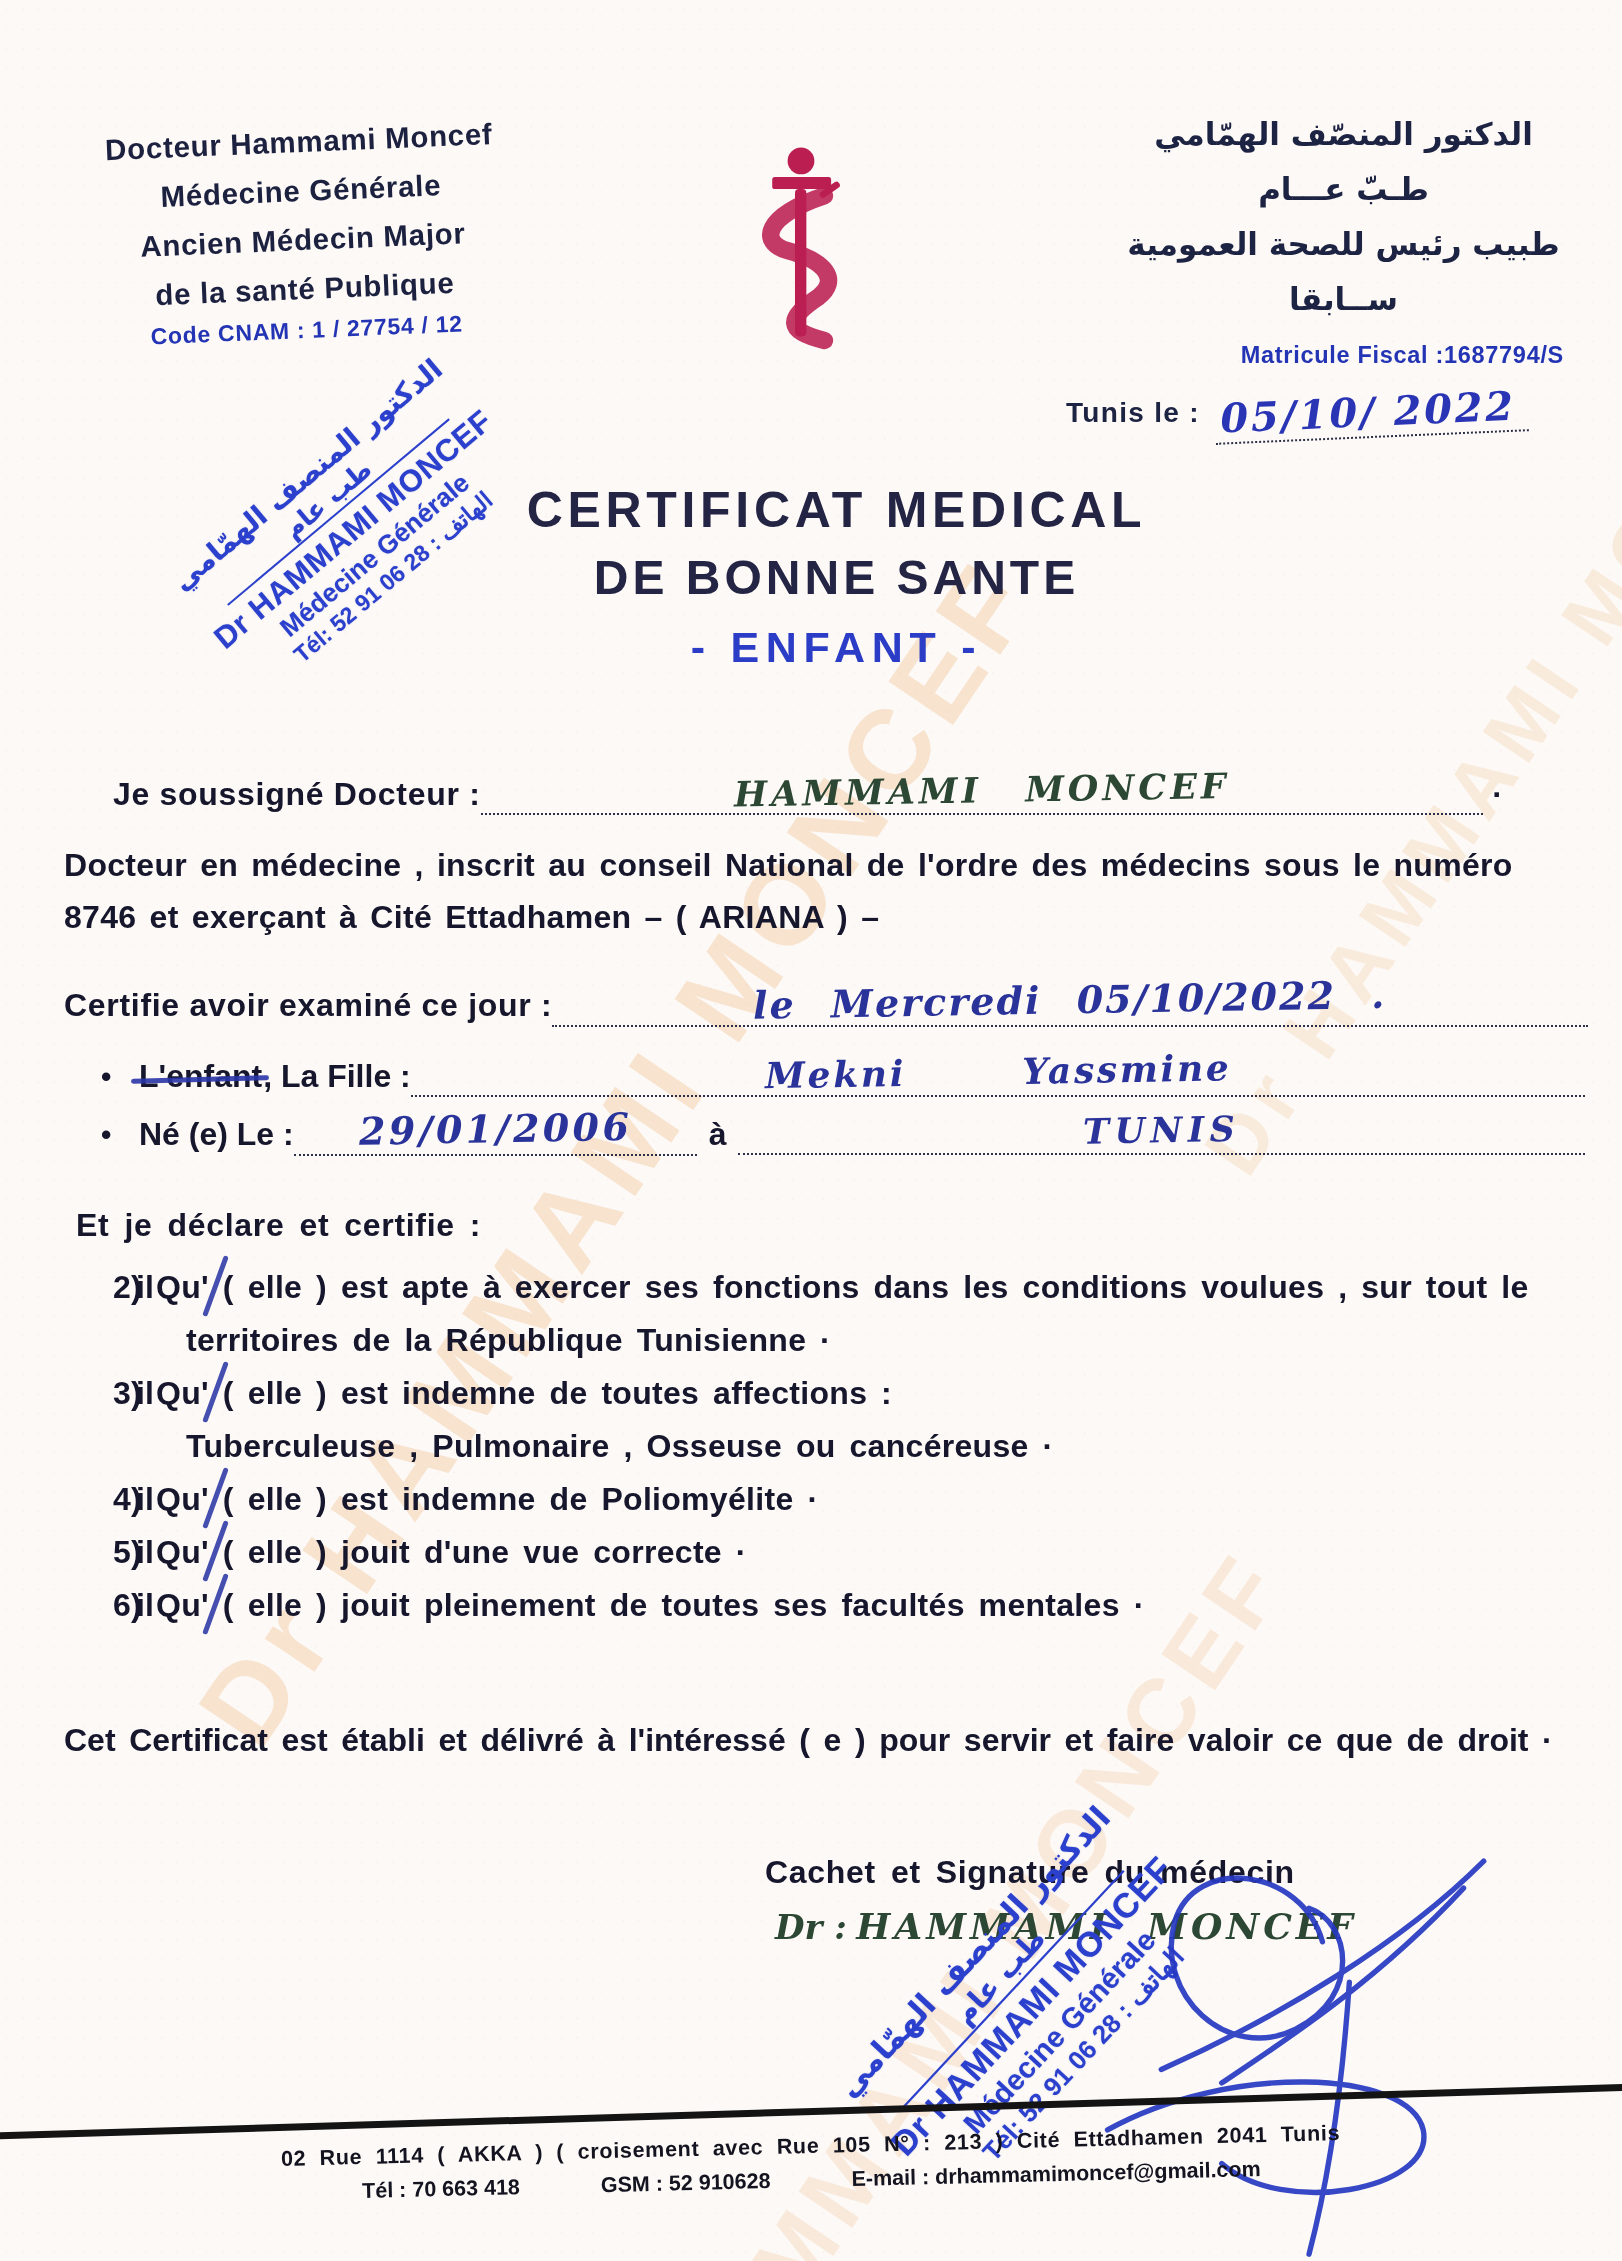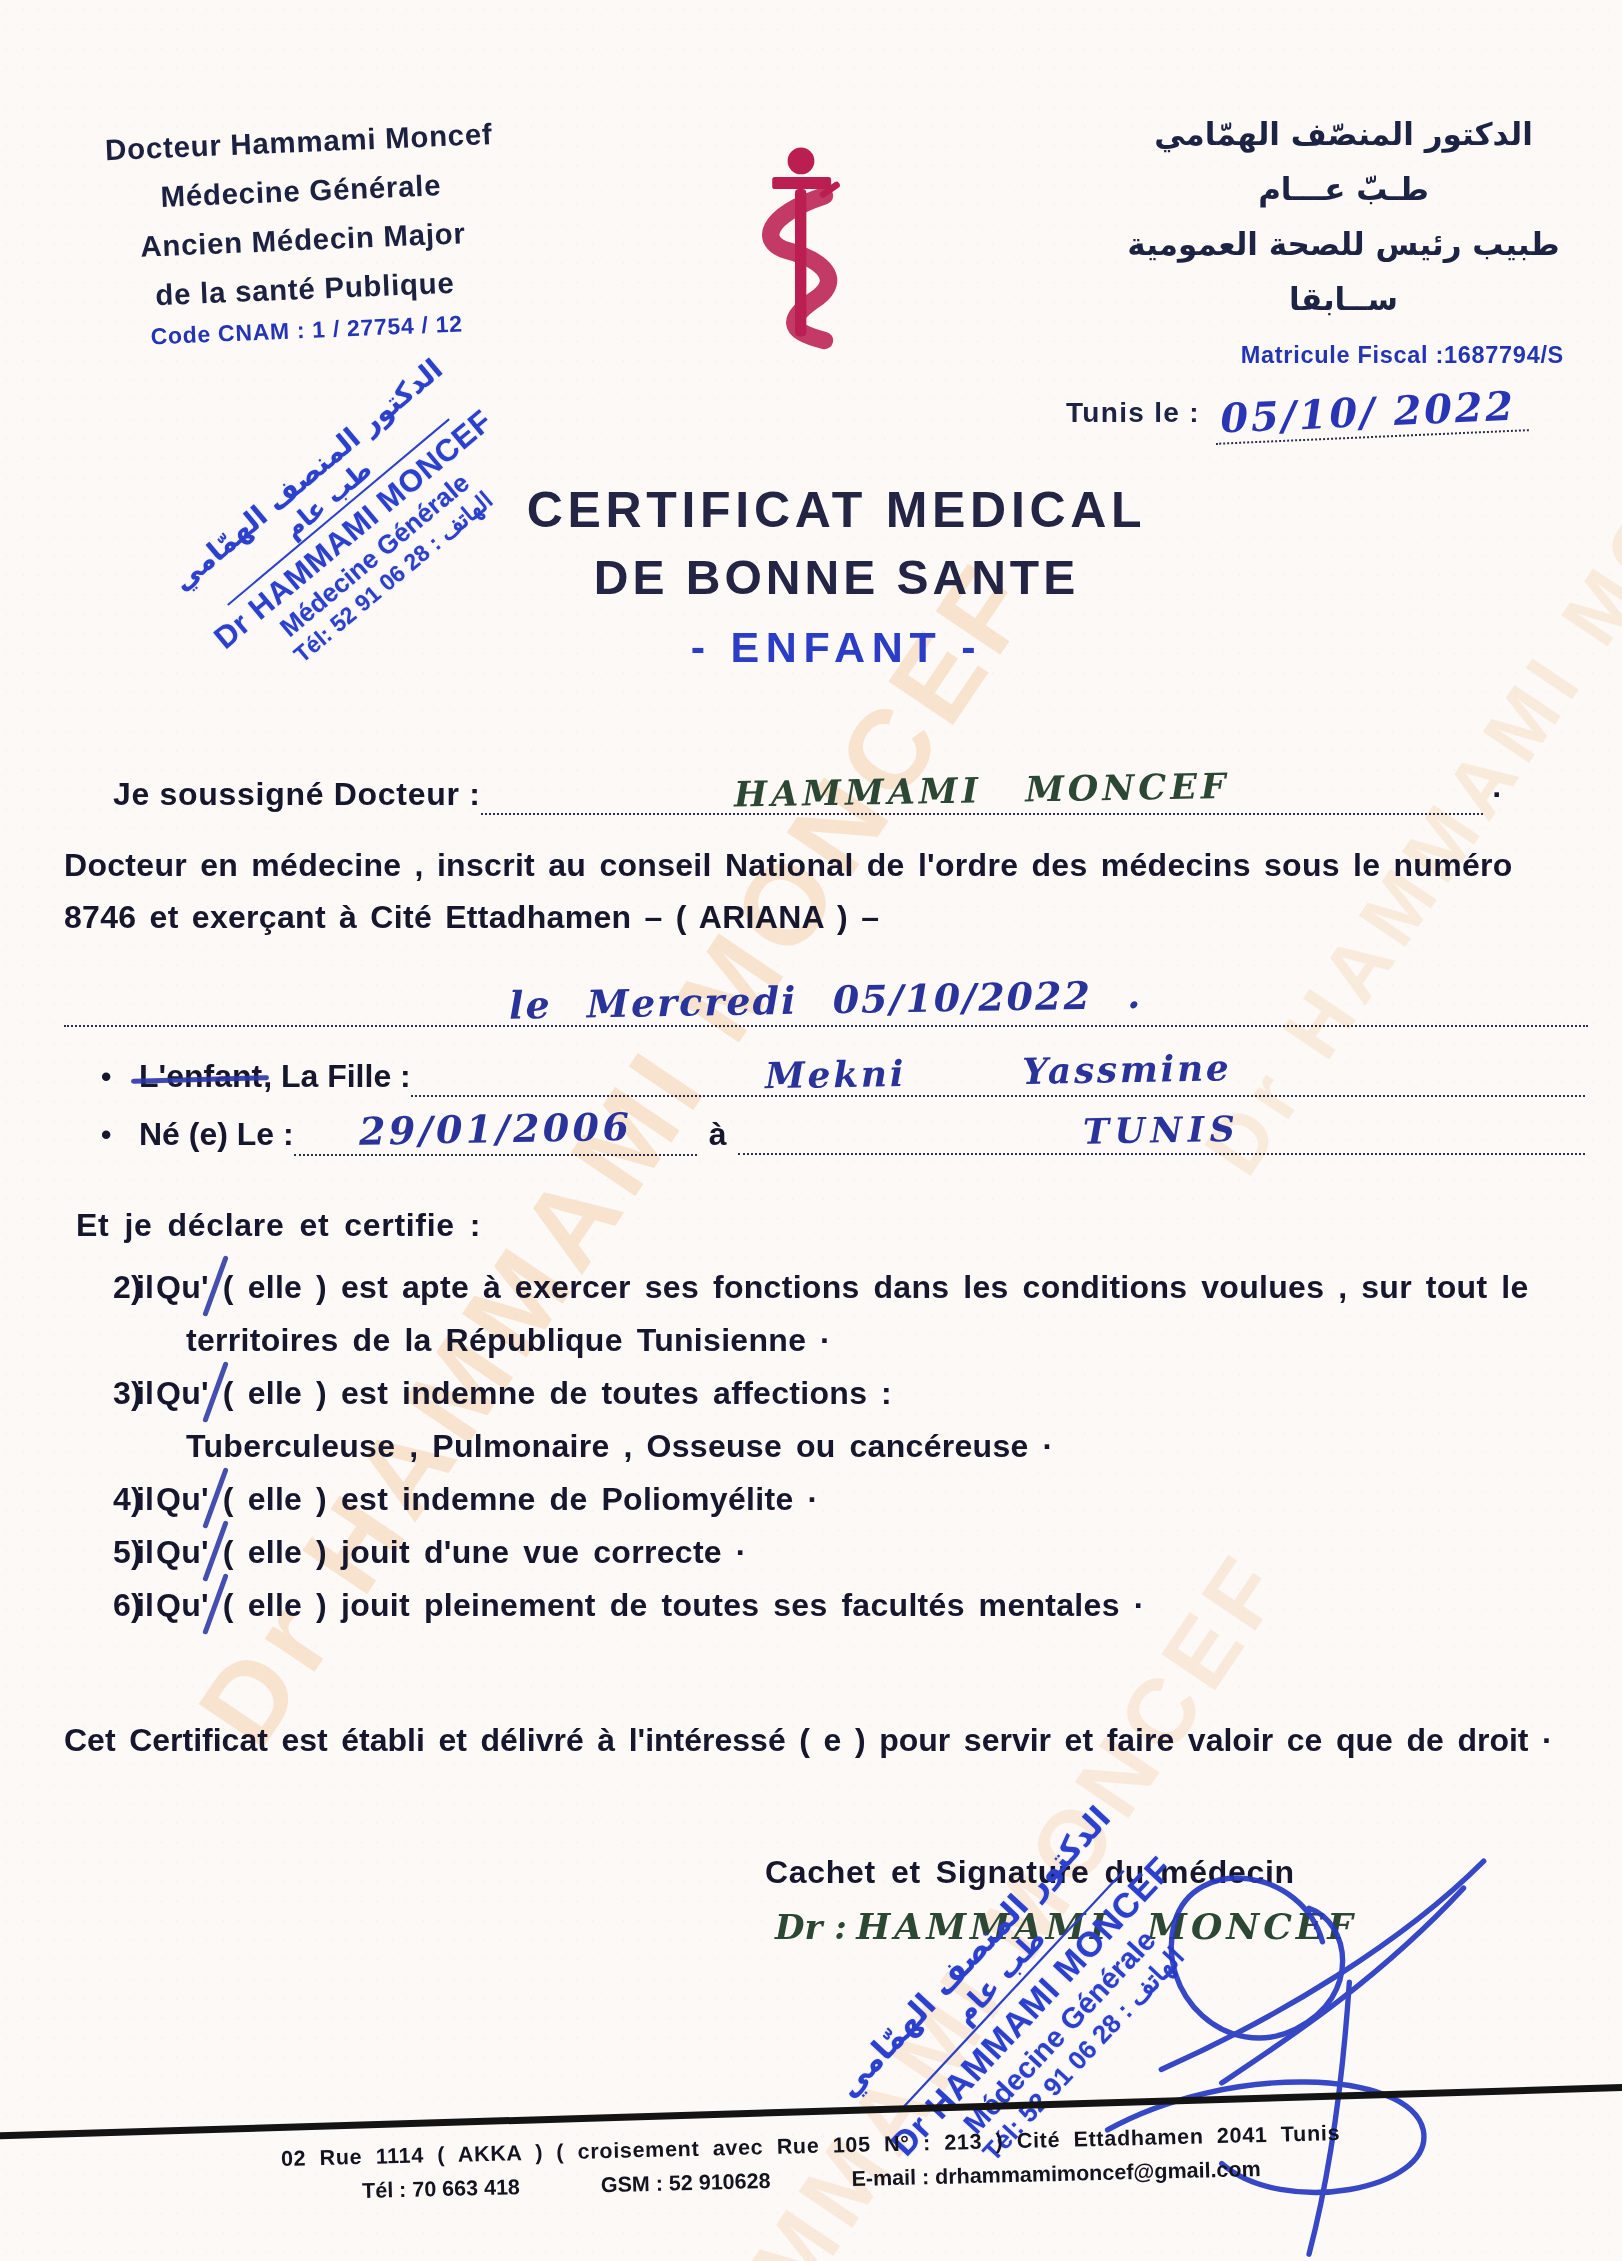--- a/index.html
+++ b/index.html
@@ -161,20 +161,21 @@
 
   <div class="abs row intro-row">
     <span class="lbl">Je soussigné Docteur :</span>
     <span class="fill"><span class="hv hand hand-docname green-ink">HAMMAMI MONCEF</span></span>
     <span class="enddot">·</span>
   </div>
 
   <div class="abs para">Docteur en médecine , inscrit au conseil National de l'ordre des médecins sous le numéro 8746 et exerçant à Cité Ettadhamen – ( ARIANA ) –</div>
 
   <div class="abs row exam-row">
+    <span class="lbl">Certifie avoir examiné ce jour :</span>
     <span class="fill"><span class="hv hand hand-exam blue-ink">le Mercredi 05/10/2022 .</span></span>
   </div>
 
   <div class="abs row bullet-row" style="top:1053px;">
     <span class="bullet">•</span>
     <span class="lbl strike-pen">L'enfant</span>
     <span class="lbl" style="margin-left:1px;">, La Fille :</span>
     <span class="fill"><span class="hv hand hand-name blue-ink">Mekni Yassmine</span></span>
   </div>
 

